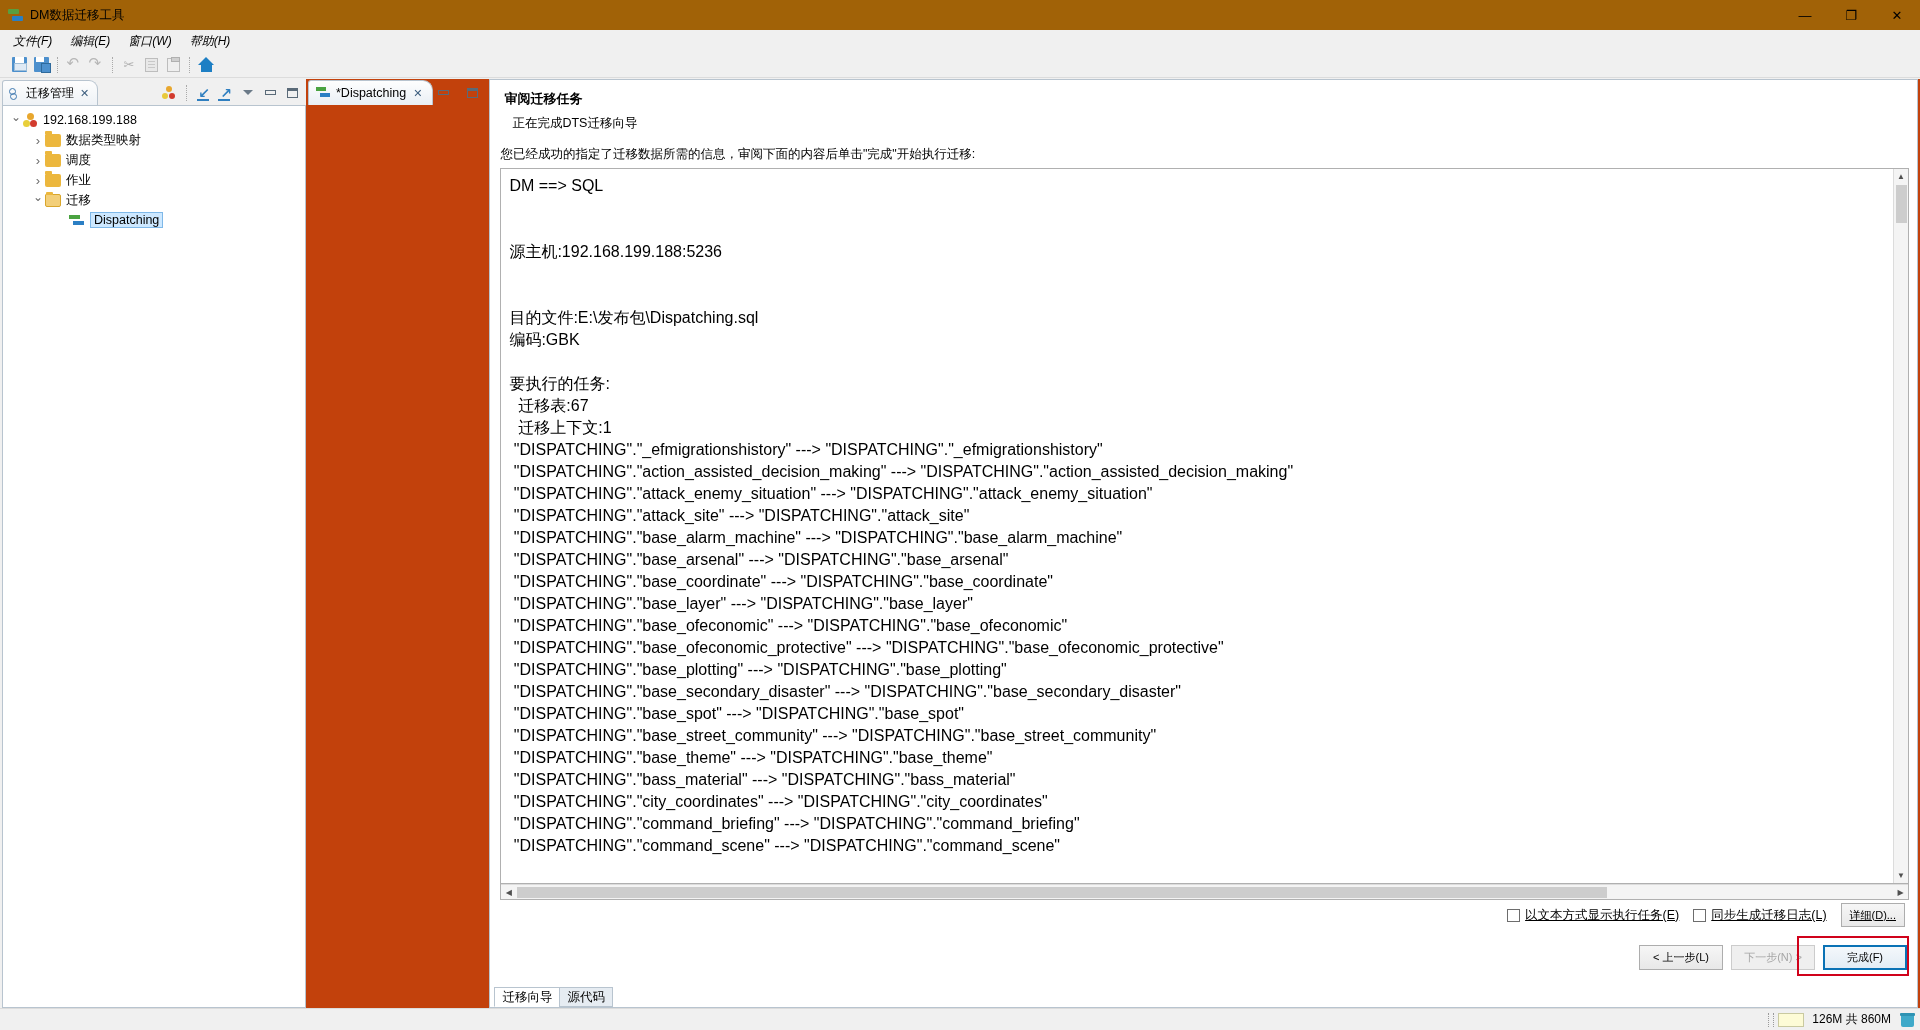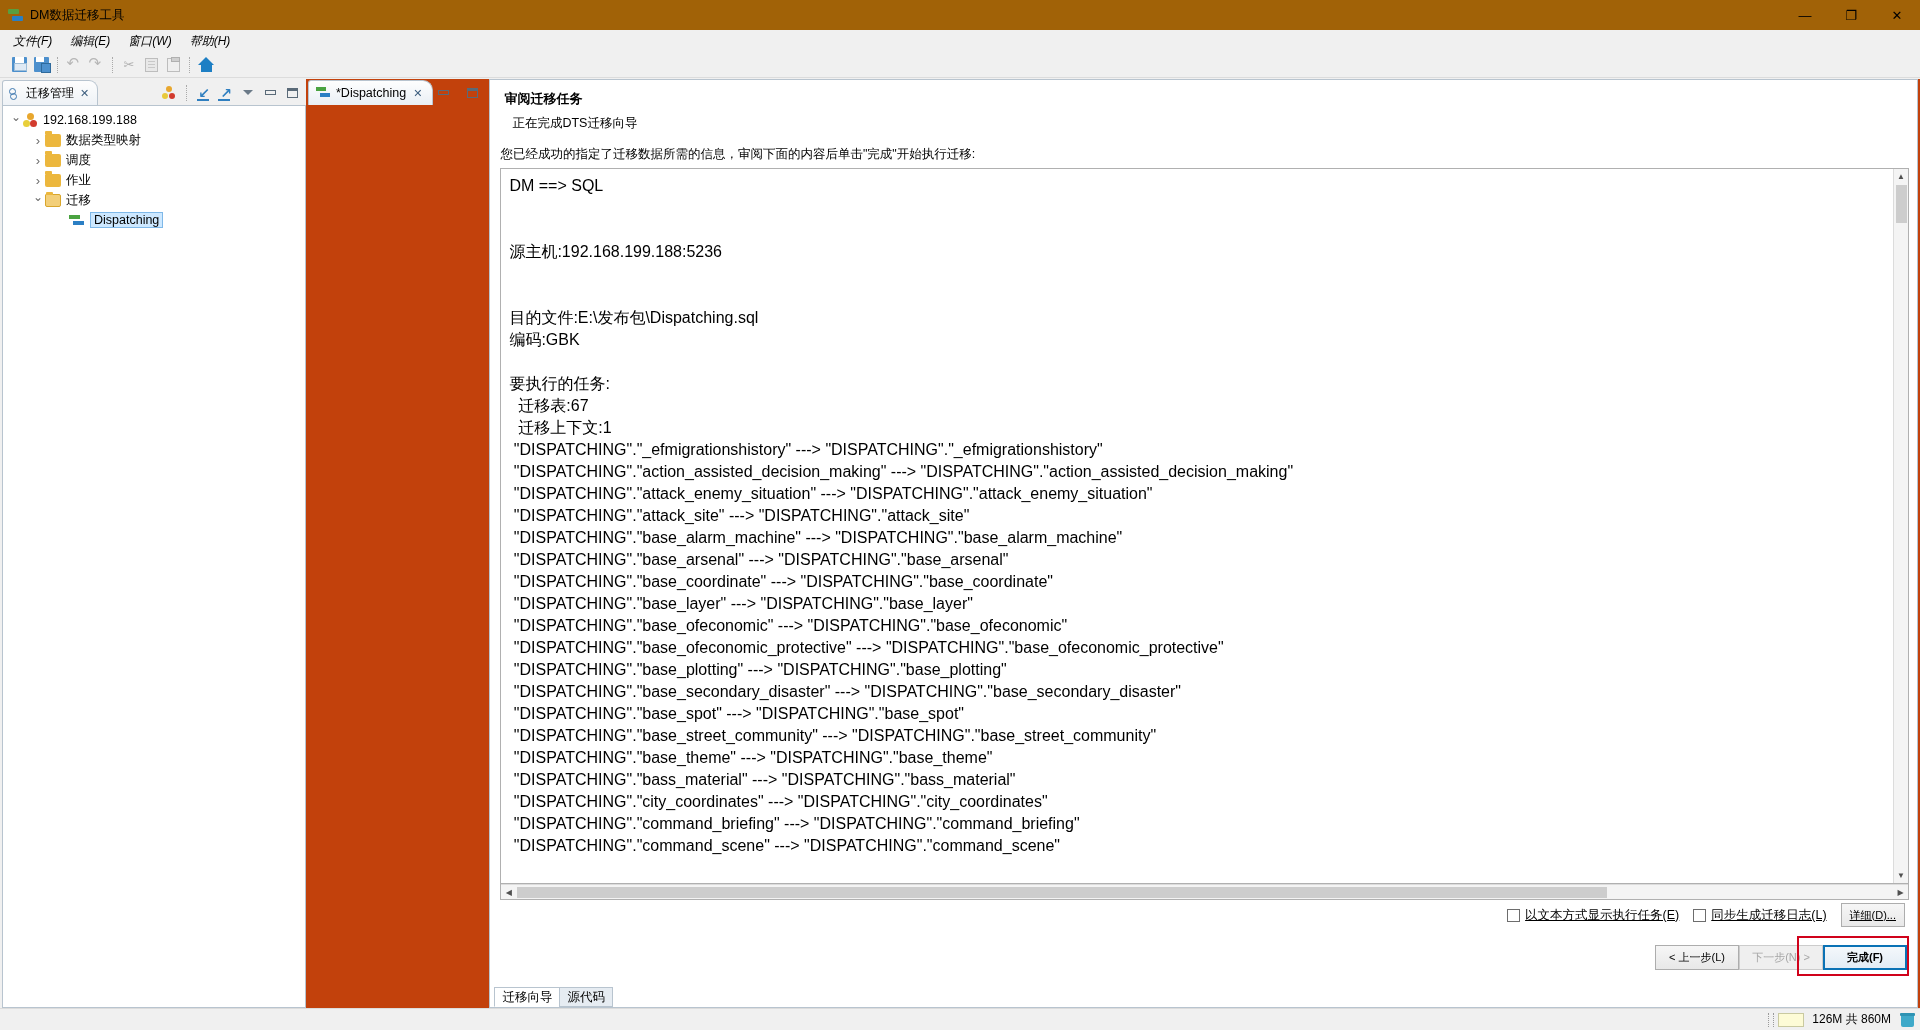--- a/index.html
+++ b/index.html
@@ -364,27 +364,27 @@
     font-size: 11px;
     display: inline-flex; align-items:center; justify-content:center;
     padding: 0 12px;
     color: #000;
   }
   .btn.small { min-width: 64px; height:24px; padding: 0 8px; }
   .btn.disabled { color: #a6a6a6; background: #efefef; border-color:#cccccc;}
   .btn.primary {
     border: 2px solid #0a72b5;
     background: linear-gradient(to bottom,#f4f8fb,#e2ecf5);
-    font-weight: bold;
+    font-weight: normal;
   }
 
   .nav-row {
     height: 54px;
     display:flex; align-items:center; justify-content:flex-end;
-    padding-right: 10px;
+    gap: 8px; padding-right: 10px;
     position: relative;
   }
   .highlight-box {
     position: absolute;
     right: 8px; top: 6px;
     width: 112px; height: 40px;
     border: 2px solid #d0021b;
     pointer-events: none;
   }
 

